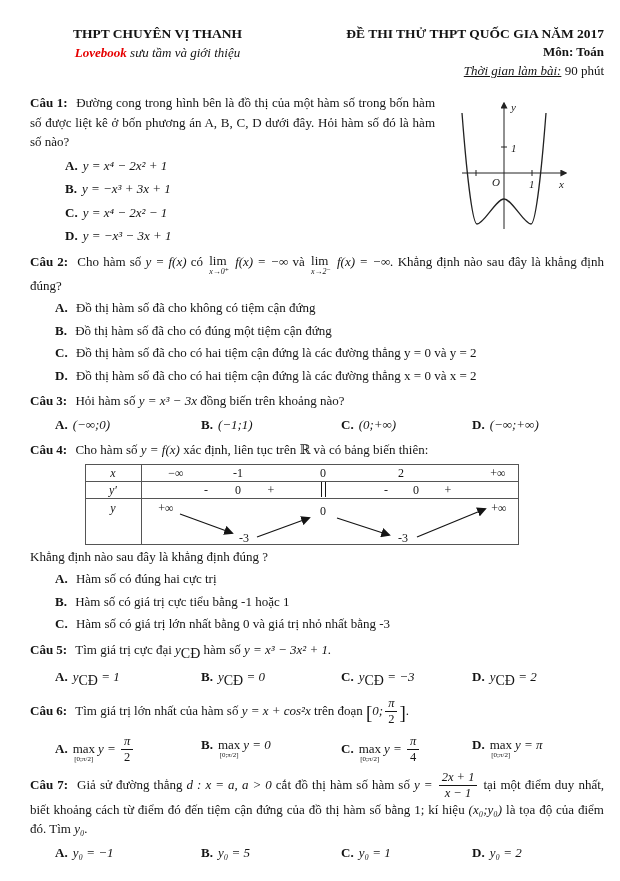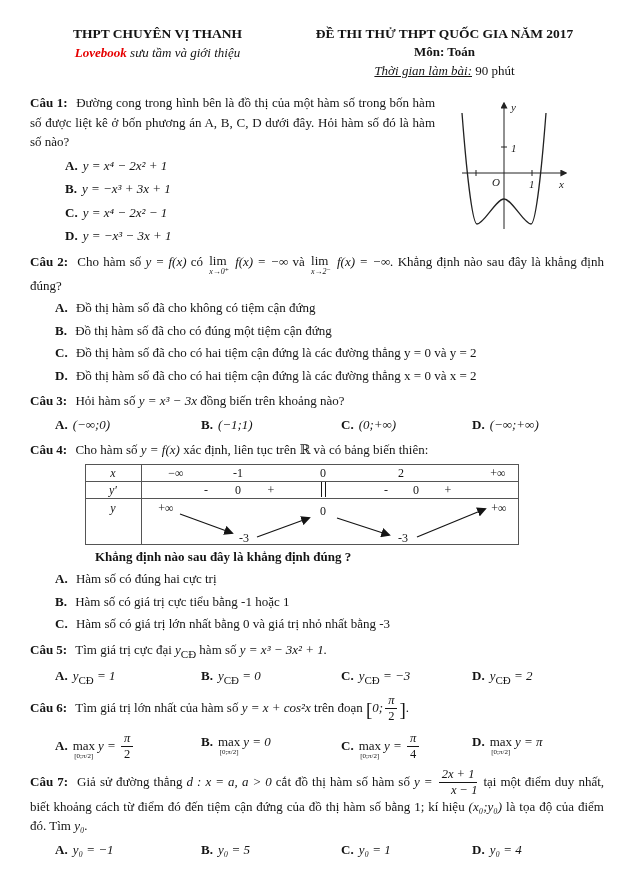--- a/index.html
+++ b/index.html
@@ -1,44 +1,44 @@
 <!DOCTYPE html>
 <html><head>
 <meta charset="utf-8">
 <style>
   html,body{margin:0;padding:0;background:#ffffff;}
   body{width:620px;height:881px;overflow:hidden;color:#141414;
        font-family:"Liberation Serif","DejaVu Serif",serif;font-size:13px;}
   .page{padding:26px 16px 0 30px;}
   p{margin:0;}
-  .mi{font-style:italic;text-align:right;}
+  .mi{font-style:italic;}
   
   .hdr{display:flex;}
   .hdr-left{width:255px;text-align:center;}
-  .hdr-right{flex:1;text-align:center;}
+  .hdr-right{flex:1;text-align:right;}
   .school{font-weight:bold;font-size:13.5px;}
   .brandline{font-style:italic;margin-top:3px;}
   .brand{color:#e60000;font-weight:bold;}
   .exam-title{font-weight:bold;font-size:13.5px;}
   .subject{font-weight:bold;margin-top:2px;}
   .duration{margin-top:3px;}
   .duration .lab{font-style:italic;text-decoration:underline;}
   
   .q{margin-top:6px;line-height:1.5;}
   .qtext{text-align:justify;}
   .q1wrap{position:relative;min-height:150px;}
   .q1text{width:405px;text-align:justify;}
   .q1opts div{margin-left:35px;margin-top:4px;}
   .letter{font-weight:bold;margin-right:5px;}
   .optsv div{margin-left:25px;margin-top:3px;}
   .optrow{display:flex;margin-left:25px;margin-top:4px;}
   .optrow .cell{display:block;}
   .o1{width:146px;}.o2{width:140px;}.o3{width:131px;}
-  .indent65{margin-left:65px;font-weight:bold;}
-  sub.small{font-size:11px;text-align:center;}
+  .indent65{}
+  sub.small{font-size:14px;text-align:center;}
   
   .graph{position:absolute;top:2px;right:28px;width:122px;height:142px;}
   
   .lim{display:inline-block;text-align:left;vertical-align:-8px;line-height:1;margin:0 2px;}
   .lim .t{display:block;}
   .lim .s{display:block;font-size:8px;font-style:italic;margin-top:1px;}
   
   .frac{display:inline-block;text-align:center;vertical-align:-8px;line-height:1.05;margin:0 2px;font-size:12.5px;}
   .frac .fn{display:block;border-bottom:1px solid #141414;padding:0 3px 1px;}
   .frac .fd{display:block;padding-top:1px;}
@@ -196,17 +196,17 @@
       <span class="cell"><span class="letter">D.</span><span class="maxop"><span class="mw">max</span><span class="mu">[0;π/2]</span></span><span class="mi">y = π</span></span>
     </div>
   </div>
 
   <div class="q">
     <p class="qtext"><span class="letter">Câu 7:</span><span> Giả sử đường thẳng </span><span class="mi">d : x = a, a &gt; 0</span><span> cắt đồ thị hàm số hàm số </span><span class="mi">y = </span><span class="frac"><span class="fn mi">2x + 1</span><span class="fd mi">x − 1</span></span><span> tại một điểm duy nhất, biết khoảng cách từ điểm đó đến tiệm cận đứng của đồ thị hàm số bằng 1; kí hiệu </span><span class="mi">(x₀;y₀)</span><span> là tọa độ của điểm đó. Tìm </span><span class="mi">y₀.</span></p>
     <div class="optrow">
       <span class="cell o1"><span class="letter">A.</span><span class="mi">y₀ = −1</span></span>
       <span class="cell o2"><span class="letter">B.</span><span class="mi">y₀ = 5</span></span>
       <span class="cell o3"><span class="letter">C.</span><span class="mi">y₀ = 1</span></span>
-      <span class="cell"><span class="letter">D.</span><span class="mi">y₀ = 4</span></span>
+      <span class="cell"><span class="letter">D.</span><span class="mi">y₀ = 2</span></span>
     </div>
   </div>
 
 </div>
 
 </body></html>

